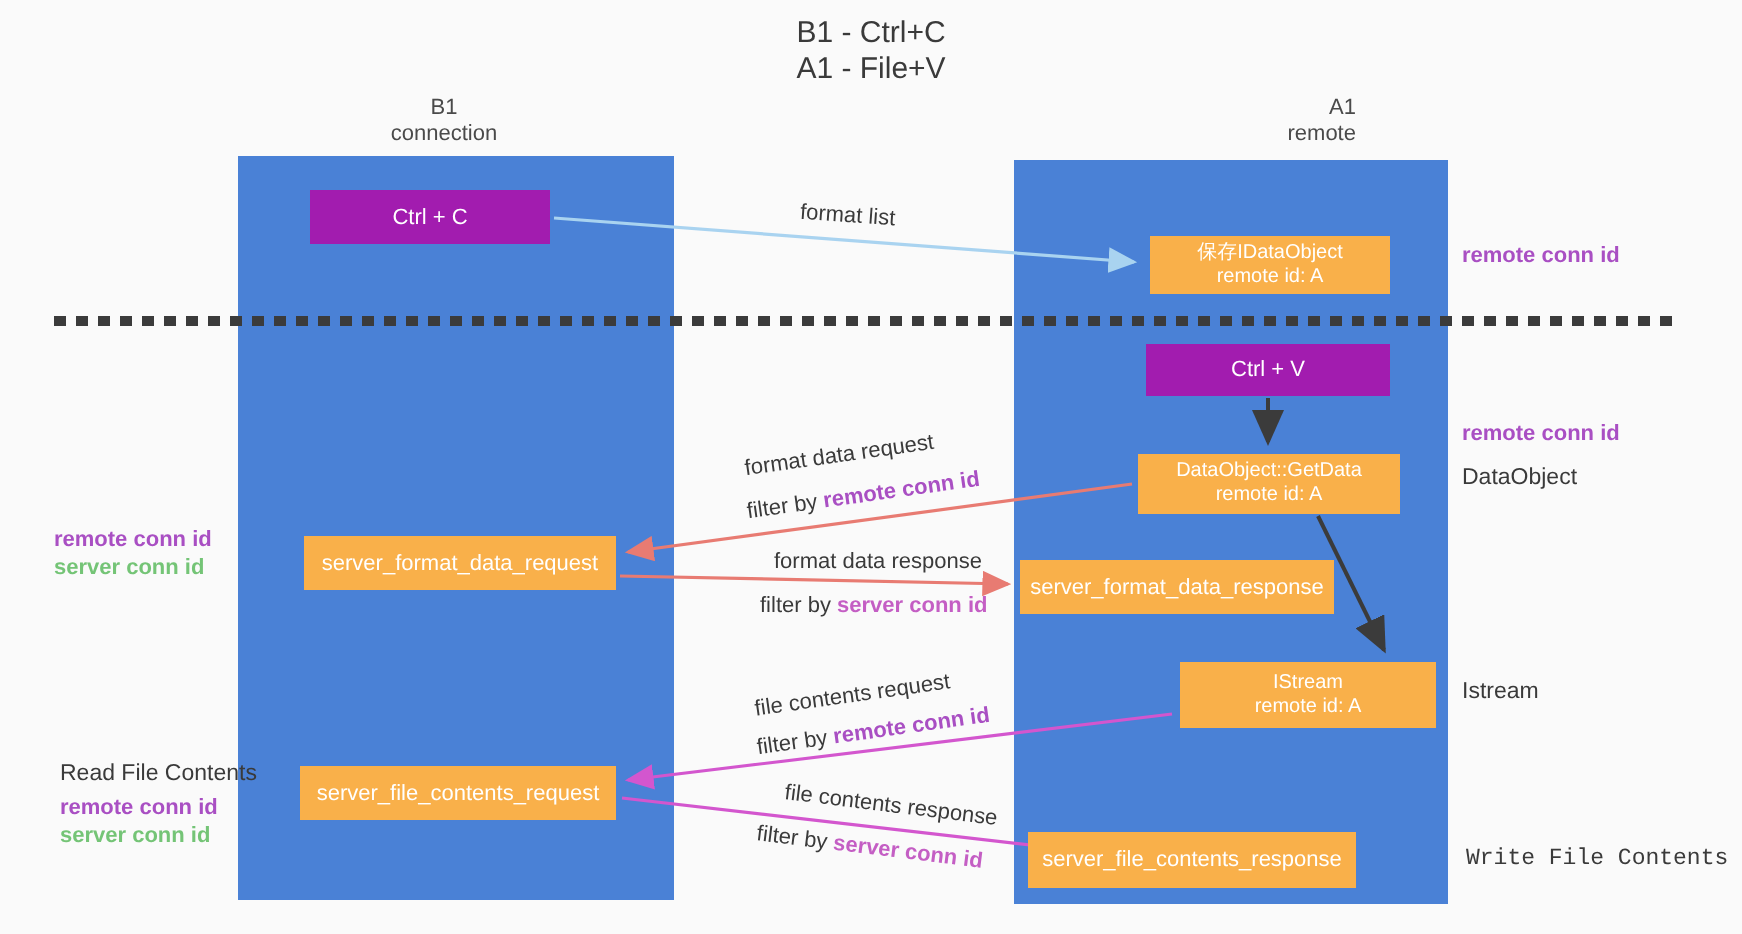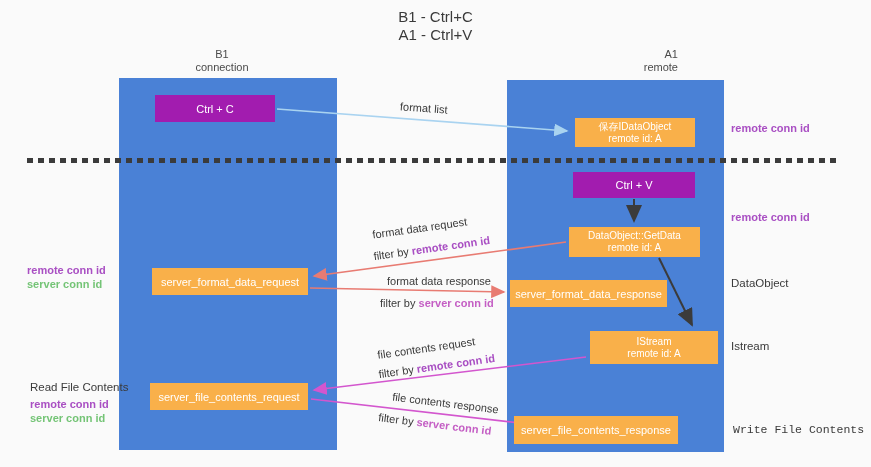--- a/index.html
+++ b/index.html
@@ -33,21 +33,21 @@
 
   svg.overlay{position:absolute;left:0;top:0;z-index:5;pointer-events:none;}
 </style>
 </head>
 <body>
 
 <div id="stage">
 
   <div class="abs title" style="top:8px;">
     <div>B1 - Ctrl+C</div>
-    <div>A1 - Ctrl+V</div>
+    <div>A1 - File+V</div>
   </div>
 
   <div class="abs col-header" style="left:162px;top:48px;width:120px;">
     <div>B1</div>
     <div>connection</div>
   </div>
   <div class="abs col-header" style="left:558px;top:48px;width:120px;text-align:right;">
     <div>A1</div>
     <div>remote</div>
   </div>
@@ -151,21 +151,21 @@
   <div class="abs lbl tiltdn" style="left:378px;top:418px;">
     <span>filter by</span> <span class="orchid">server conn id</span>
   </div>
 
   <div class="abs side-purple" style="left:731px;top:122px;">
     <span>remote conn id</span>
   </div>
   <div class="abs side-purple" style="left:731px;top:211px;">
     <span>remote conn id</span>
   </div>
-  <div class="abs side-black" style="left:731px;top:233px;margin-top:44px;">
+  <div class="abs side-black" style="left:731px;top:233px;">
     <span>DataObject</span>
   </div>
   <div class="abs side-black" style="left:731px;top:340px;">
     <span>Istream</span>
   </div>
   <div class="abs side-black" style="left:733px;top:423px;font-family:Liberation Mono, monospace;">
     <span>Write File Contents</span>
   </div>
 
   <div class="abs side-purple" style="left:27px;top:264px;">

